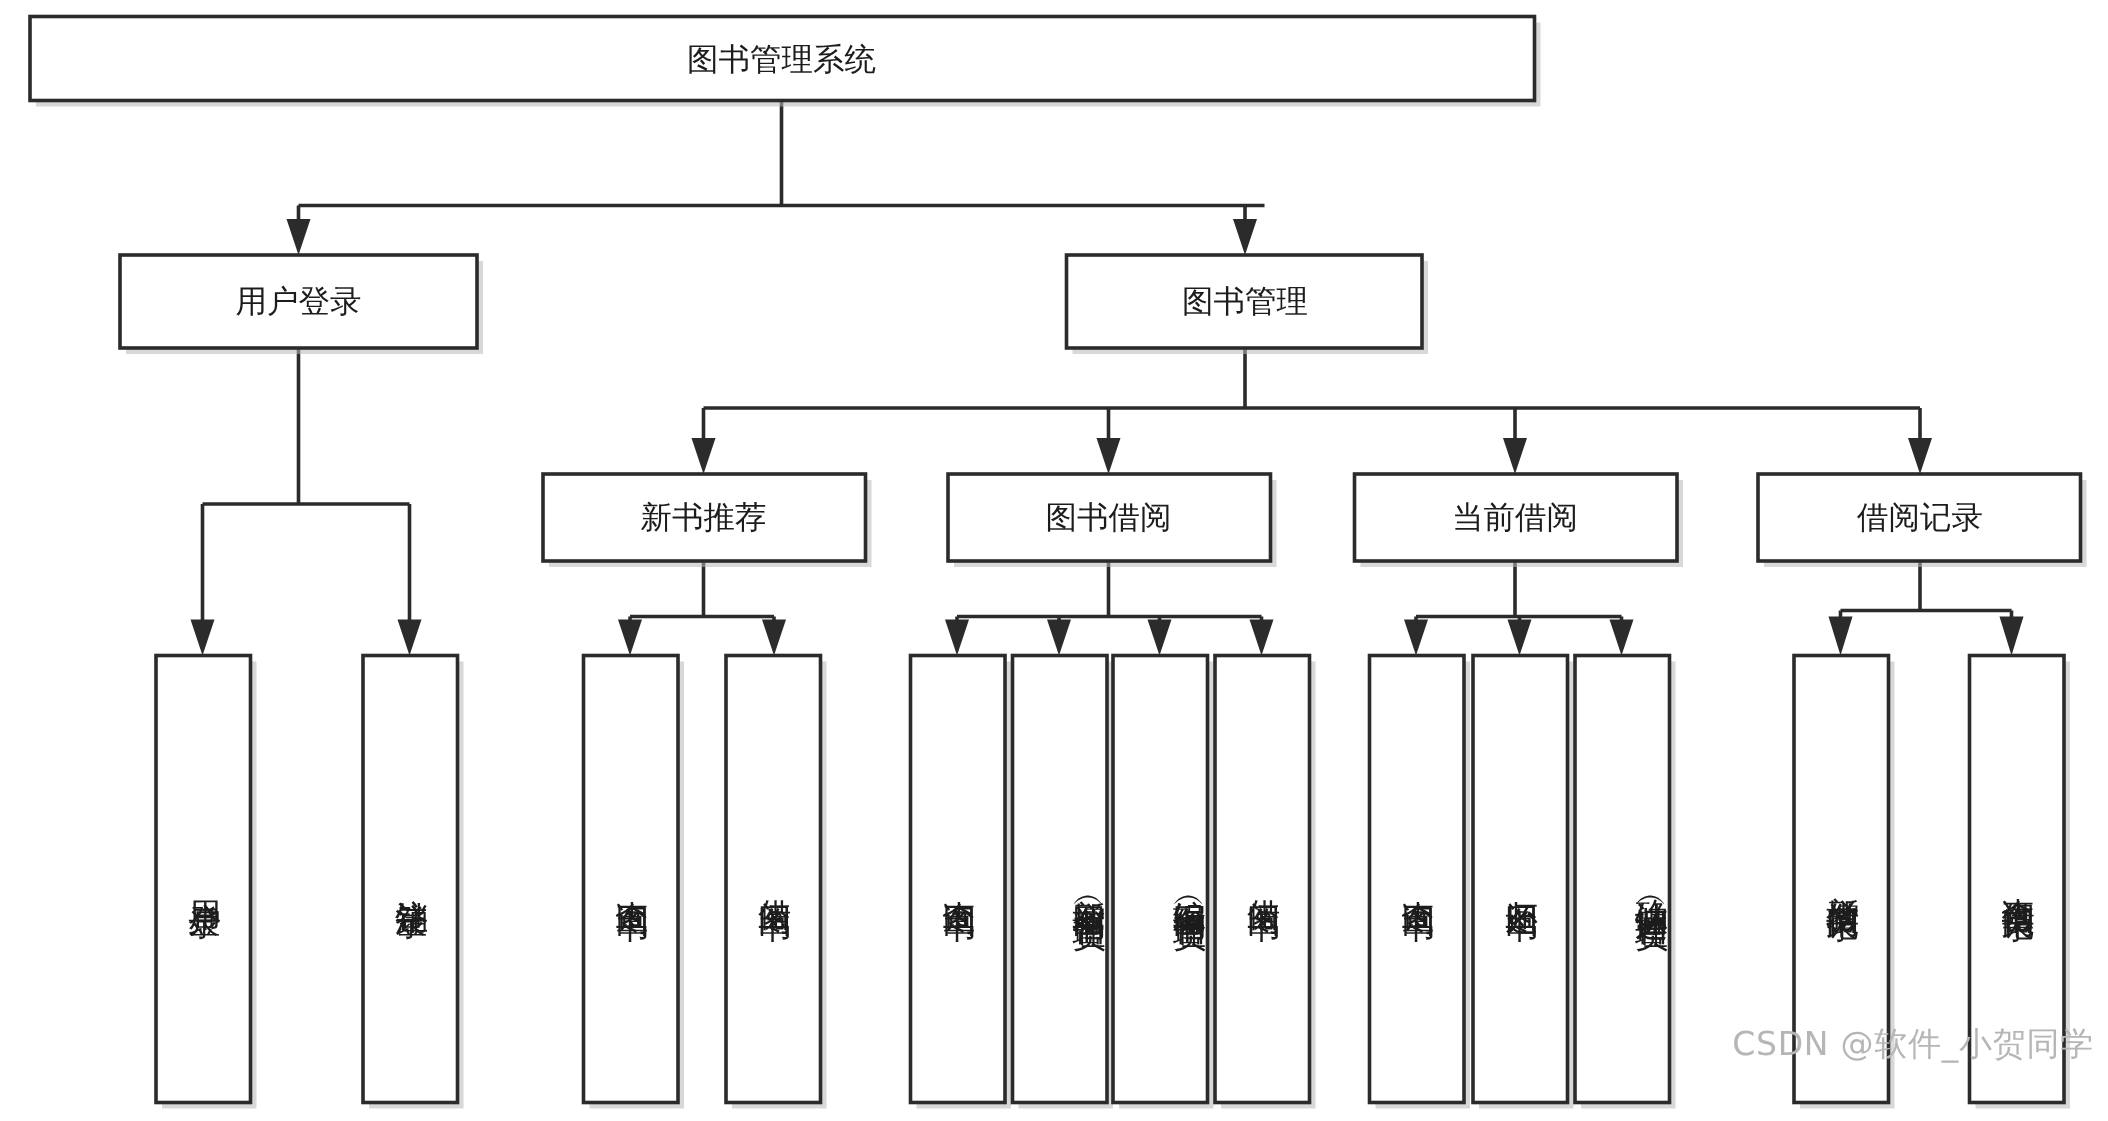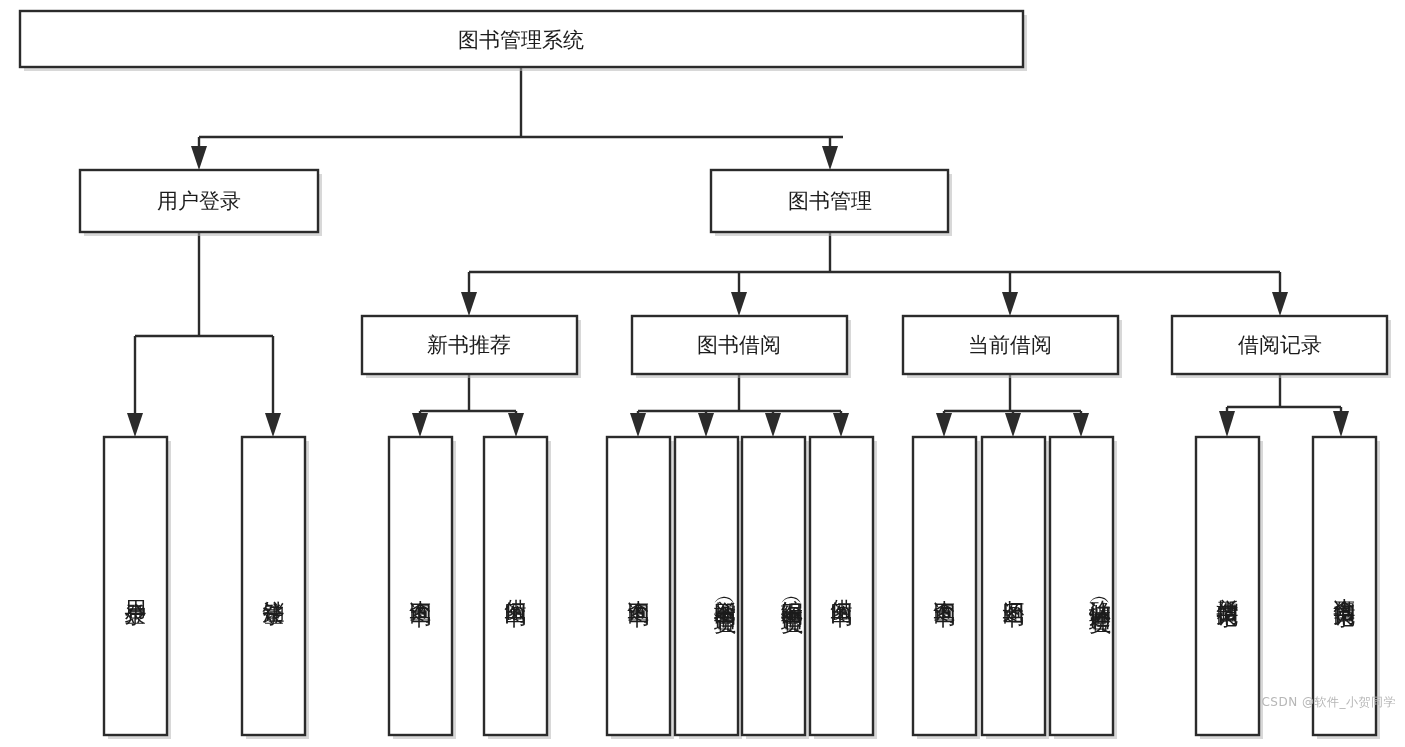--- a/index.html
+++ b/index.html
@@ -66,21 +66,21 @@
     letter-spacing: 2px;
     color: #1c1c1c;
     white-space: nowrap;
     pointer-events: none;
   }
   .watermark {
     position: absolute;
     right: 9px;
     bottom: 4px;
     font-family: "DejaVu Sans", "Liberation Sans", sans-serif;
-    font-size: 12px;
+    font-size: 22px;
     color: #b6b6b6;
     letter-spacing: 0.5px;
     white-space: nowrap;
   }
 </style>
 </head>
 <body>
 
 <div id="diagram-root">
 

